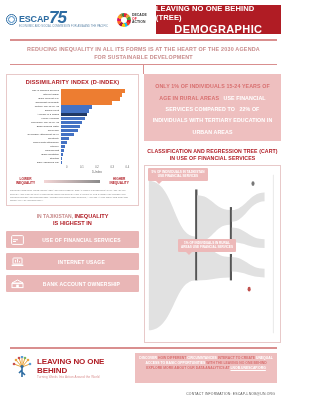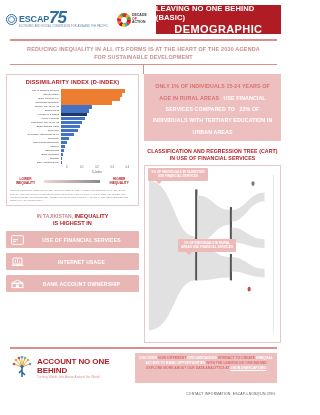--- a/index.html
+++ b/index.html
@@ -125,21 +125,21 @@
       </div>
       <div class="divider-v"></div>
       <div class="sdg-wheel"></div>
       <div class="sdg-text">
         <span>DECADE</span>
         <span class="num">OF</span>
         <span>ACTION</span>
       </div>
     </div>
     <div class="title-bar">
-      <div class="t1">LEAVING NO ONE BEHIND (BASIC)</div>
+      <div class="t1">LEAVING NO ONE BEHIND (TREE)</div>
       <div class="t2">DEMOGRAPHIC</div>
     </div>
   </div>
 
   <div class="rule"></div>
   <div class="subtitle">REDUCING INEQUALITY IN ALL ITS FORMS IS AT THE HEART OF THE 2030 AGENDA FOR SUSTAINABLE DEVELOPMENT</div>
   <div class="rule2"></div>
   <div class="stem"></div>
 
   <div class="cols">
@@ -373,21 +373,21 @@
           <circle cx="12" cy="1" r="1.3" fill="#5a9ed6"></circle>
             <circle cx="15" cy="2" r="1.3" fill="#7bb661"></circle>
           <circle cx="18" cy="4" r="1.3" fill="#e8a33d"></circle>
             <circle cx="4" cy="8" r="1.3" fill="#c94f4f"></circle>
           <circle cx="20" cy="8" r="1.3" fill="#5a9ed6"></circle>
           <path d="M12 11 L12 21 M12 14 L9 17 M12 16 L15 19" stroke="#2d6ca2" stroke-width="1.6" fill="none"></path>
           <circle cx="12" cy="10.5" r="1.6" fill="#2d6ca2"></circle>
         </svg>
       </div>
       <div class="lnob-words">
-        <div class="lnob-main">ACCOUNT NO ONE BEHIND</div>
+        <div class="lnob-main">LEAVING NO ONE BEHIND</div>
         <div class="lnob-sub">Turning Words Into Action Around the World</div>
       </div>
     </div>
     <div class="foot-msg">
       <span class="w">DISCOVER</span>
       <span>HOW DIFFERENT</span>
       <span class="w">CIRCUMSTANCES</span>
       <span>INTERACT TO CREATE</span>
       <span class="w">UNEQUAL ACCESS TO BASIC OPPORTUNITIES</span>
       <span>WITH THE LEAVING NO ONE BEHIND</span>

